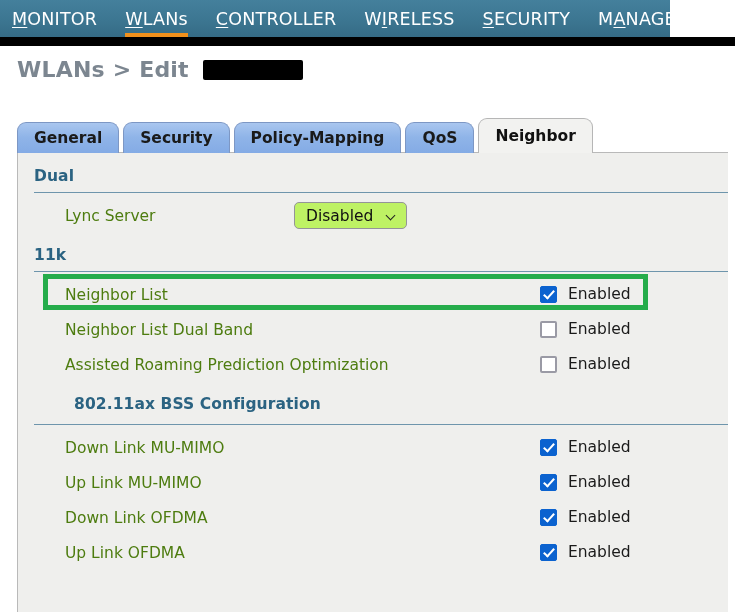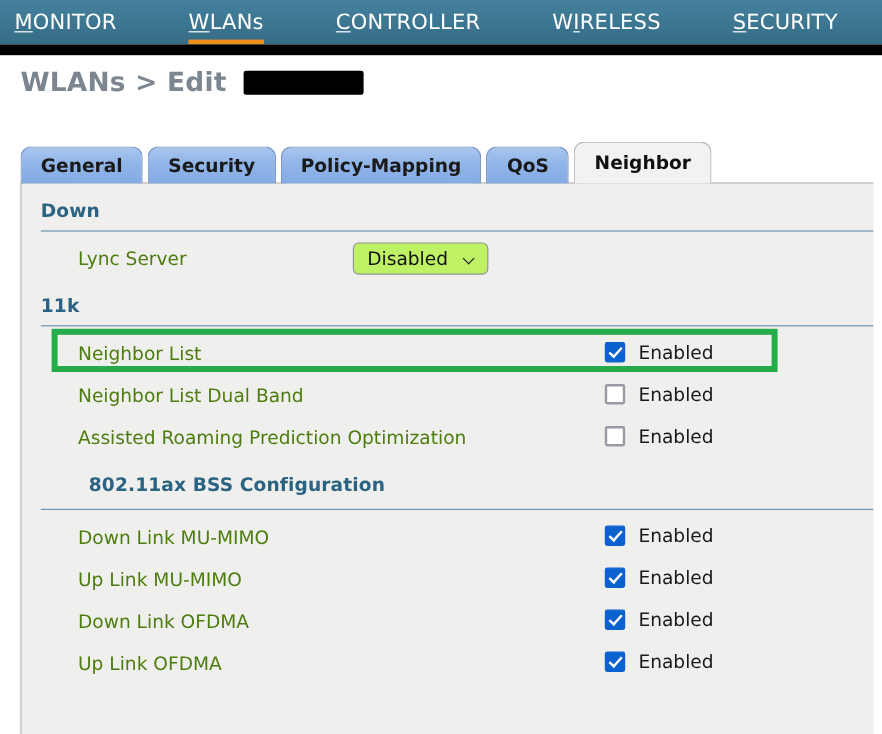--- a/index.html
+++ b/index.html
@@ -12,29 +12,28 @@
     background: #ffffff;
     font-family: "DejaVu Sans", "Liberation Sans", sans-serif;
     overflow: hidden;
     position: relative;
   }
 
   
   .navbar {
     position: absolute;
     left: 0; top: 0;
-    width: 735px;
+    width: 670px;
     height: 37px;
     background: linear-gradient(to bottom, #44809c 0%, #3c7691 55%, #356b85 100%);
     display: flex;
     align-items: center;
     box-sizing: border-box;
     padding-left: 12px;
     overflow: hidden;
-    gap: 32px;
   }
   .nav-item {
     color: #ffffff;
     font-size: 17.5px;
     font-weight: 400;
     letter-spacing: 0.2px;
     white-space: nowrap;
     margin-right: 28px;
     cursor: pointer;
     position: relative;
@@ -161,20 +160,22 @@
   .row-label {
     position: absolute;
     font-size: 15.5px;
     color: #4d7c0f;
     white-space: nowrap;
   }
 
   .ctrl-col {
     position: absolute;
     display: flex;
+    align-items: center;
+    margin-left: 36px;
   }
   .chk {
     width: 17px;
     height: 17px;
     box-sizing: border-box;
     border-radius: 2px;
     flex: none;
     position: relative;
     cursor: pointer;
   }
@@ -276,21 +277,21 @@
     </div>
     <div class="tab">
       <span>QoS</span>
     </div>
     <div class="tab active">
       <span>Neighbor</span>
     </div>
   </div>
 
 <div class="panel" id="panel">
-    <div class="section-header" style="left: 16px; top: 14px;">Down</div>
+    <div class="section-header" style="left: 16px; top: 14px;">Dual</div>
     <div class="section-rule" style="left: 16px; top: 39px; width: 695px;"></div>
     <div class="row-label" style="left: 47px; top: 54px;">Lync Server</div>
     <div class="select-box" style="left: 276px; top: 49px;">
       <span>Disabled</span>
       <span class="chev"></span>
     </div>
     <div class="section-header" style="left: 16px; top: 93px;">11k</div>
     <div class="section-rule" style="left: 16px; top: 118px; width: 695px;"></div>
     <div class="row-label" style="left: 47px; top: 133px;">Neighbor List</div>
     <div class="ctrl-col" style="left: 486px; top: 132px;">

